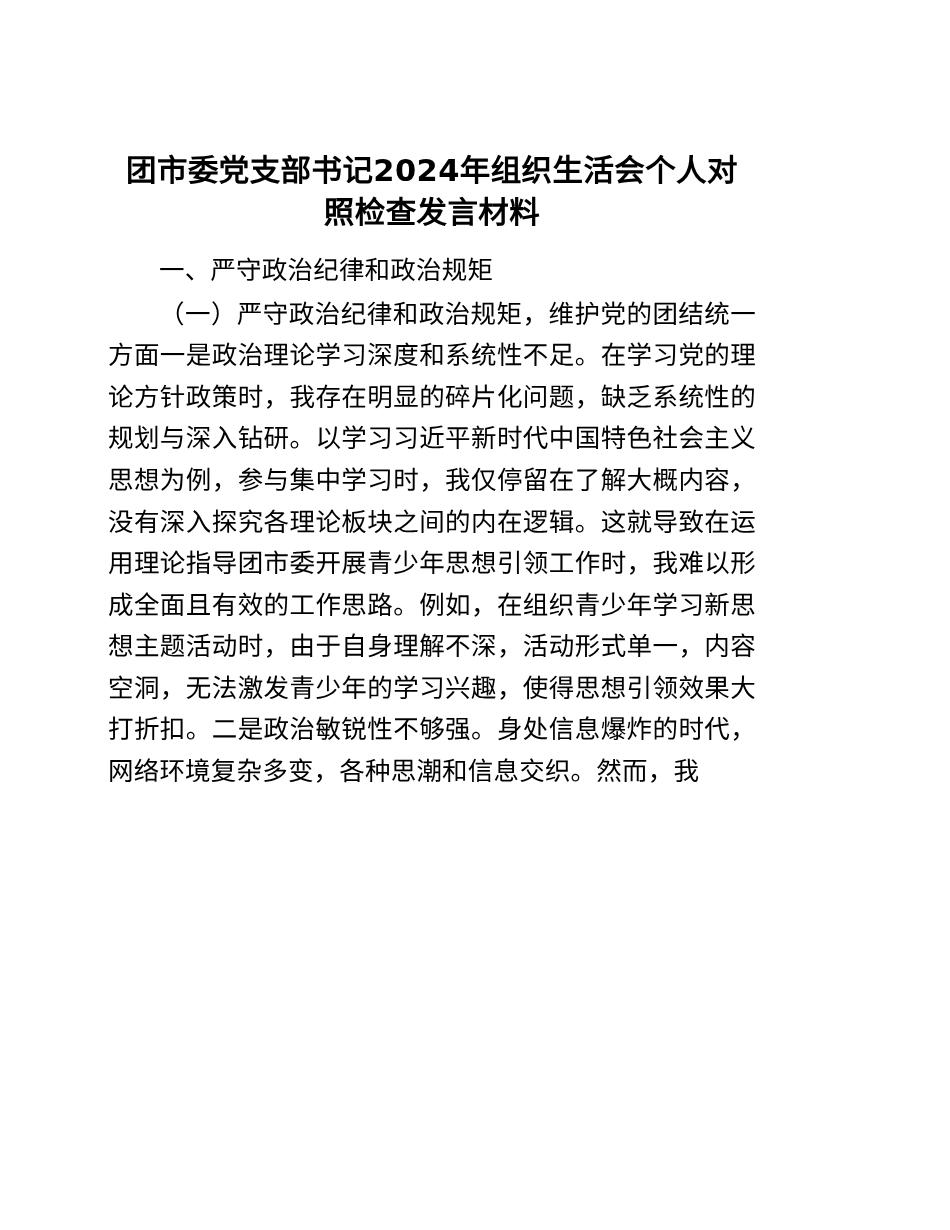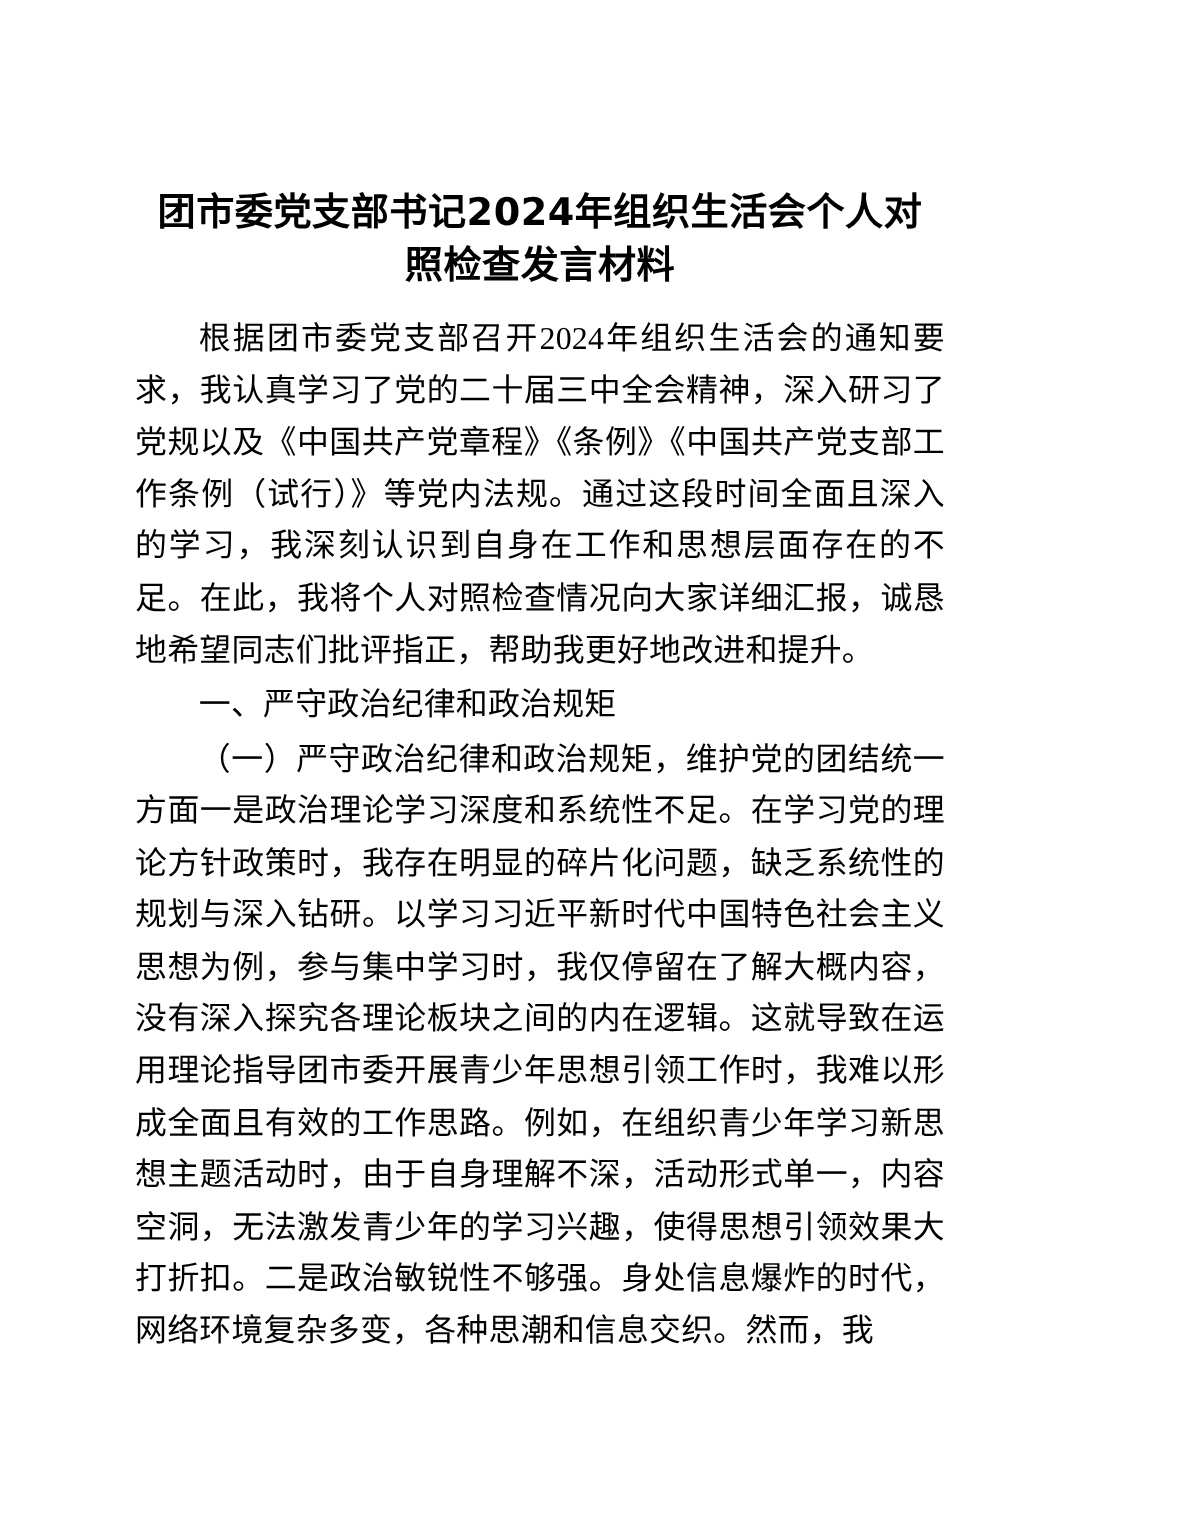--- a/index.html
+++ b/index.html
@@ -51,18 +51,17 @@
   }
 </style>
 </head>
 <body>
 
 <div class="page">
 
   <h1 class="doc-title">团市委党支部书记2024年组织生活会个人对照检查发言材料</h1>
 
   <div class="body-text">
-    <p class="para">根据团市委党支部召开2024年组织生活会的通知要求，我认真学习了党的二十届三中全会精神，深入研习了党规以及《中国共产党章程》《条例》《中国共产党支部工作条例（试行）》等党内法规。通过这段时间全面且深入的学习，我深刻认识到自身在工作和思想层面存在的不足。在此，我将个人对照检查情况向大家详细汇报，诚恳地希望同志们批评指正，帮助我更好地改进和提升。</p>
     <p class="para">一、严守政治纪律和政治规矩</p>
     <p class="para">（一）严守政治纪律和政治规矩，维护党的团结统一方面一是政治理论学习深度和系统性不足。在学习党的理论方针政策时，我存在明显的碎片化问题，缺乏系统性的规划与深入钻研。以学习习近平新时代中国特色社会主义思想为例，参与集中学习时，我仅停留在了解大概内容，没有深入探究各理论板块之间的内在逻辑。这就导致在运用理论指导团市委开展青少年思想引领工作时，我难以形成全面且有效的工作思路。例如，在组织青少年学习新思想主题活动时，由于自身理解不深，活动形式单一，内容空洞，无法激发青少年的学习兴趣，使得思想引领效果大打折扣。二是政治敏锐性不够强。身处信息爆炸的时代，网络环境复杂多变，各种思潮和信息交织。然而，我</p>
   </div>
 
 </div>
 
 </body></html>

